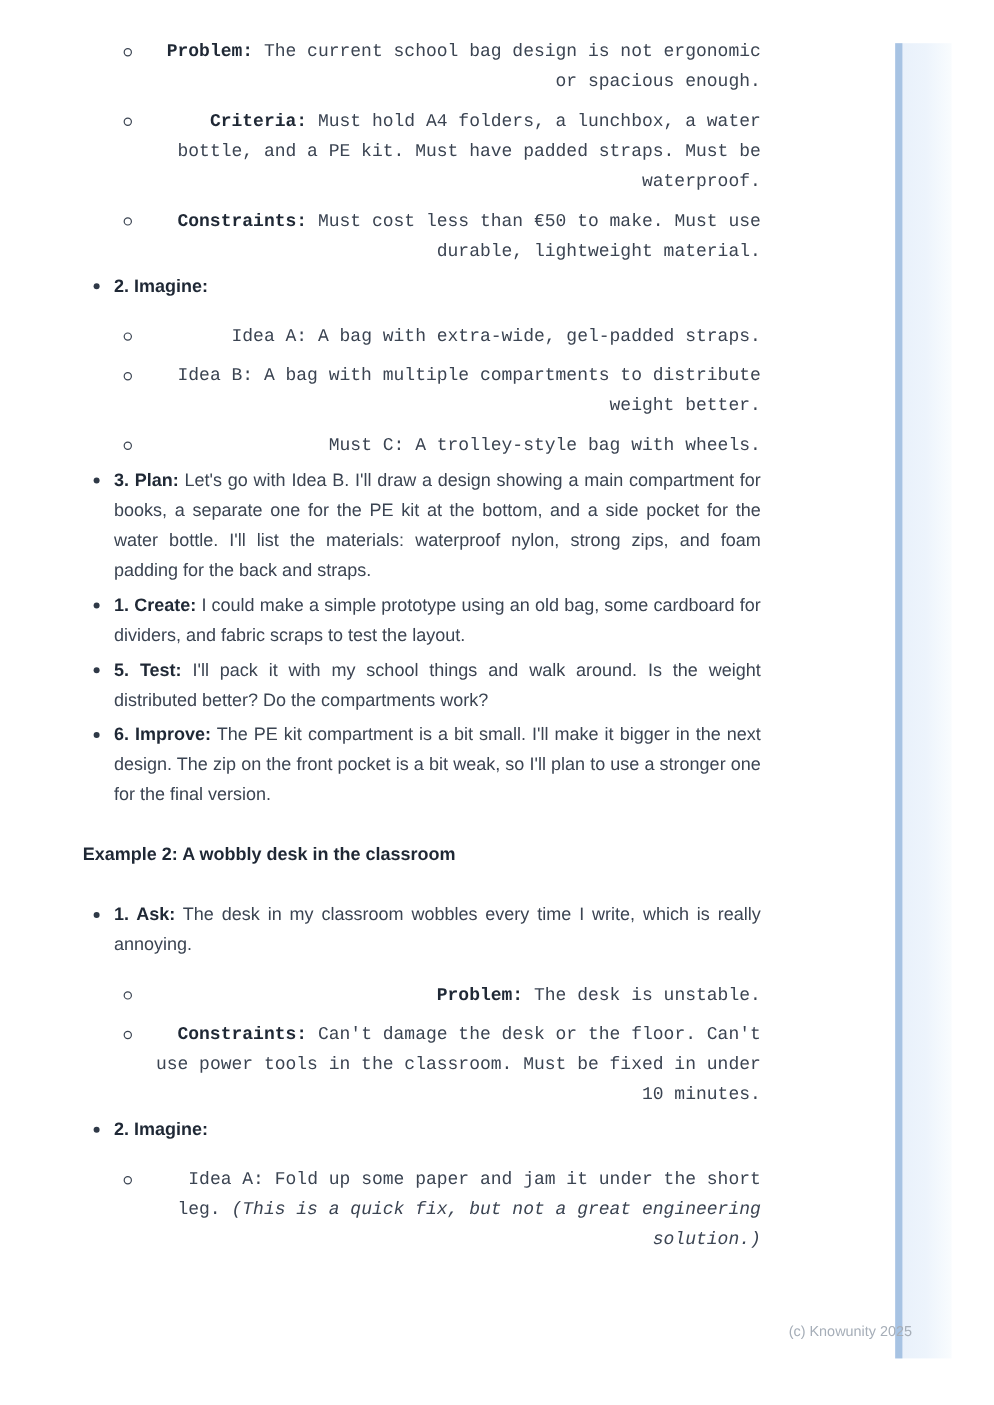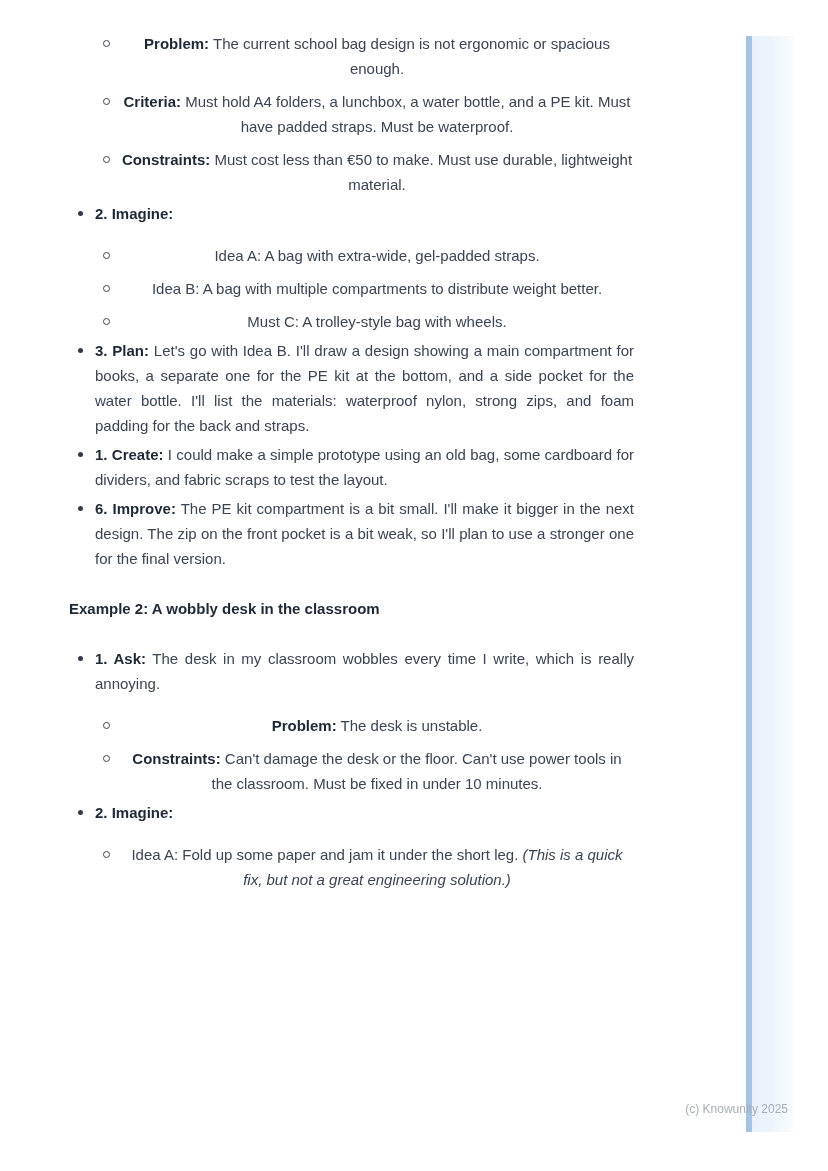--- a/index.html
+++ b/index.html
@@ -52,21 +52,22 @@
     position: relative;
     padding-left: 26px;
     margin-top: 4px;
     text-align: justify;
   }
   .l2-list { margin-top: 17px; }
   .l2-list.orphan { margin-top: 0; margin-left: 26px; }
   .l2-item {
     position: relative;
     padding-left: 25px;
-    text-align: center;
+    text-align: right;
+    font-family: Liberation Mono, monospace;
   }
   .l2-item + .l2-item { margin-top: 8px; }
   .bullet1 {
     position: absolute;
     left: 9px;
     top: 10px;
     width: 5px;
     height: 5px;
     border-radius: 50%;
     background: #2f3947;
@@ -86,21 +87,21 @@
     margin: 25px 0;
     font-size: 15px;
     line-height: 25px;
     font-weight: bold;
     color: #1f2835;
   }
   .italic { font-style: italic; }
   .footer {
     position: absolute;
     top: 1101px;
-    right: 40px;
+    right: 68px;
     font-size: 12px;
     line-height: 16px;
     color: #a6aeb8;
     z-index: 3;
   }
 </style>
 </head>
 <body>
 
 <div class="page">
@@ -153,20 +154,25 @@
         <b>3. Plan:</b>
         <span>Let's go with Idea B. I'll draw a design showing a main compartment for books, a separate one for the PE kit at the bottom, and a side pocket for the water bottle. I'll list the materials: waterproof nylon, strong zips, and foam padding for the back and straps.</span>
       </li>
       <li class="l1-item">
         <span class="bullet1"></span>
         <b>1. Create:</b>
         <span>I could make a simple prototype using an old bag, some cardboard for dividers, and fabric scraps to test the layout.</span>
       </li>
       <li class="l1-item">
         <span class="bullet1"></span>
+        <b>5. Test:</b>
+        <span>I'll pack it with my school things and walk around. Is the weight distributed better? Do the compartments work?</span>
+      </li>
+      <li class="l1-item">
+        <span class="bullet1"></span>
         <b>6. Improve:</b>
         <span>The PE kit compartment is a bit small. I'll make it bigger in the next design. The zip on the front pocket is a bit weak, so I'll plan to use a stronger one for the final version.</span>
       </li>
     </ul>
 
     <h3 class="heading">Example 2: A wobbly desk in the classroom</h3>
 
     <ul class="l1-list">
       <li class="l1-item">
         <span class="bullet1"></span>

